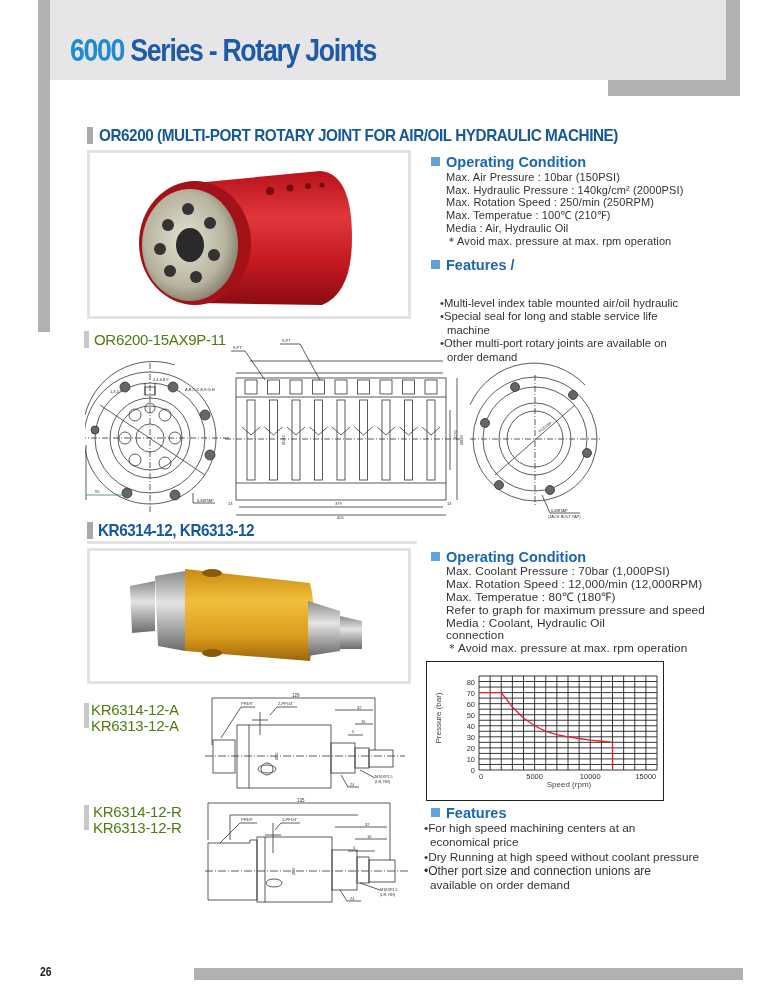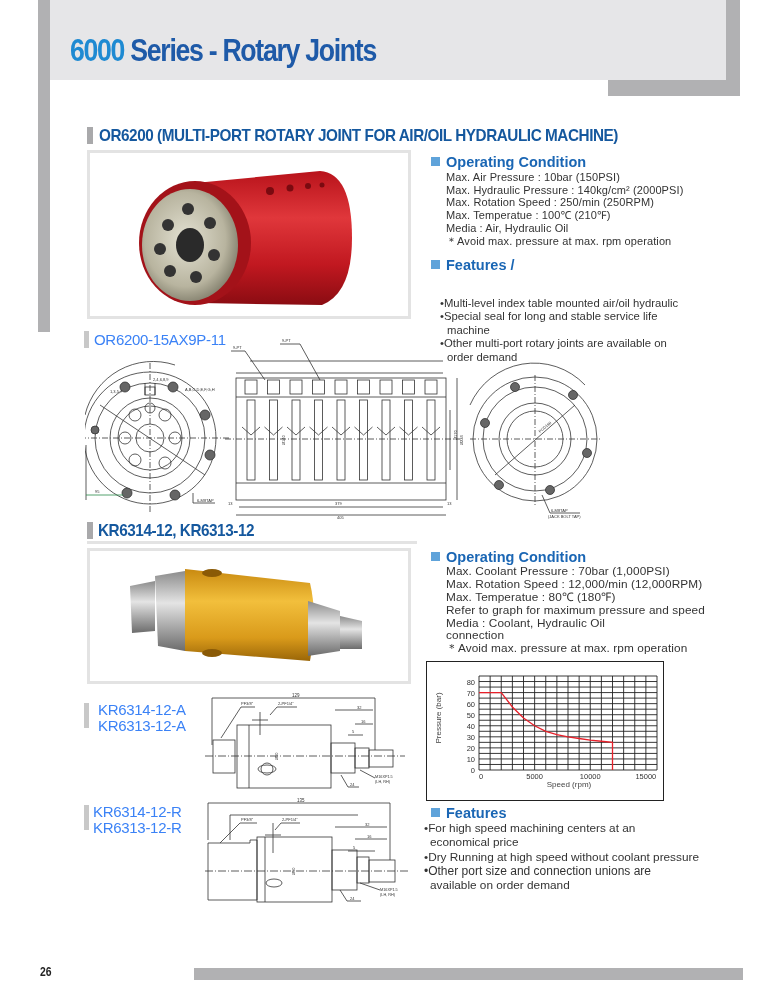--- a/index.html
+++ b/index.html
@@ -18,21 +18,21 @@
   .sec-bar{width:6px;height:17px;background:#a9a9ab;}
   .sec-underline{height:3px;background:#e3e3e3;}
   
   .photo{border:3px solid #e3e3e3;background:#fff;}
   
   .spec-h{font-size:14.5px;font-weight:bold;color:#1a66b4;white-space:nowrap;}
   .spec-h .sq{display:inline-block;width:9px;height:9px;background:#5fa3da;margin-right:6px;vertical-align:1px;}
   .spec-line{font-size:11px;line-height:12.7px;color:#333;white-space:nowrap;letter-spacing:0.1px;}
   .feat-line{font-size:11.3px;line-height:13.4px;color:#333;white-space:nowrap;}
   
-  .model{font-size:15px;color:#3b82f6;line-height:16px;white-space:nowrap;letter-spacing:-0.3px;}
+  .model{font-size:15px;color:#4d7c0f;line-height:16px;white-space:nowrap;letter-spacing:-0.3px;}
   .model-bar{width:5px;background:#c8c8c8;}
   
   #chart-box{left:426px;top:661px;width:236px;height:138px;border:1px solid #222;background:#fff;}
   
   #page-num{left:40px;top:964px;font-size:13px;font-weight:bold;color:#222;transform:scaleX(0.8);transform-origin:left top;}
   #footer-bar{left:194px;top:968px;width:549px;height:12px;background:#b1b1b3;}
   svg text{font-family:"Liberation Sans",sans-serif;}
 </style>
 </head>
 <body>
@@ -336,21 +336,21 @@
 <div class="abs spec-h" style="left:431px;top:805px;"><span class="sq"></span><span>Features</span></div>
 <div class="abs" style="left:424px;top:821px;">
   <div class="feat-line" style="font-size:11.8px;line-height:14.3px;">•For high speed machining centers at an</div>
   <div class="feat-line" style="font-size:11.8px;line-height:14.3px;padding-left:6px;">  economical price</div>
   <div class="feat-line" style="font-size:11.8px;line-height:14.3px;">•Dry Running at high speed without coolant pressure</div>
   <div class="feat-line" style="font-size:12px;line-height:14.3px;">•Other port size and connection unions are</div>
   <div class="feat-line" style="font-size:11.8px;line-height:14.3px;padding-left:6px;">  available on order demand</div>
 </div>
 
 <div class="abs model-bar" style="left:84px;top:703px;height:25px;"></div>
-<div class="abs" style="left:98px;top:702px;">
+<div class="abs" style="left:91px;top:702px;">
   <div class="model">KR6314-12-A</div>
   <div class="model">KR6313-12-A</div>
 </div>
 <svg class="abs" style="left:205px;top:690px;" width="210" height="110" viewBox="0 0 210 110" stroke="#333" fill="none" stroke-width="0.8">
   <line x1="7" y1="8" x2="170" y2="8"></line>
     <line x1="7" y1="8" x2="7" y2="55"></line>
     <line x1="170" y1="8" x2="170" y2="60"></line>
   <text x="87" y="7" font-size="4.5" fill="#333" stroke="none">129</text>
   <rect x="8" y="50" width="22" height="33"></rect>
   <rect x="32" y="35" width="94" height="63"></rect>

